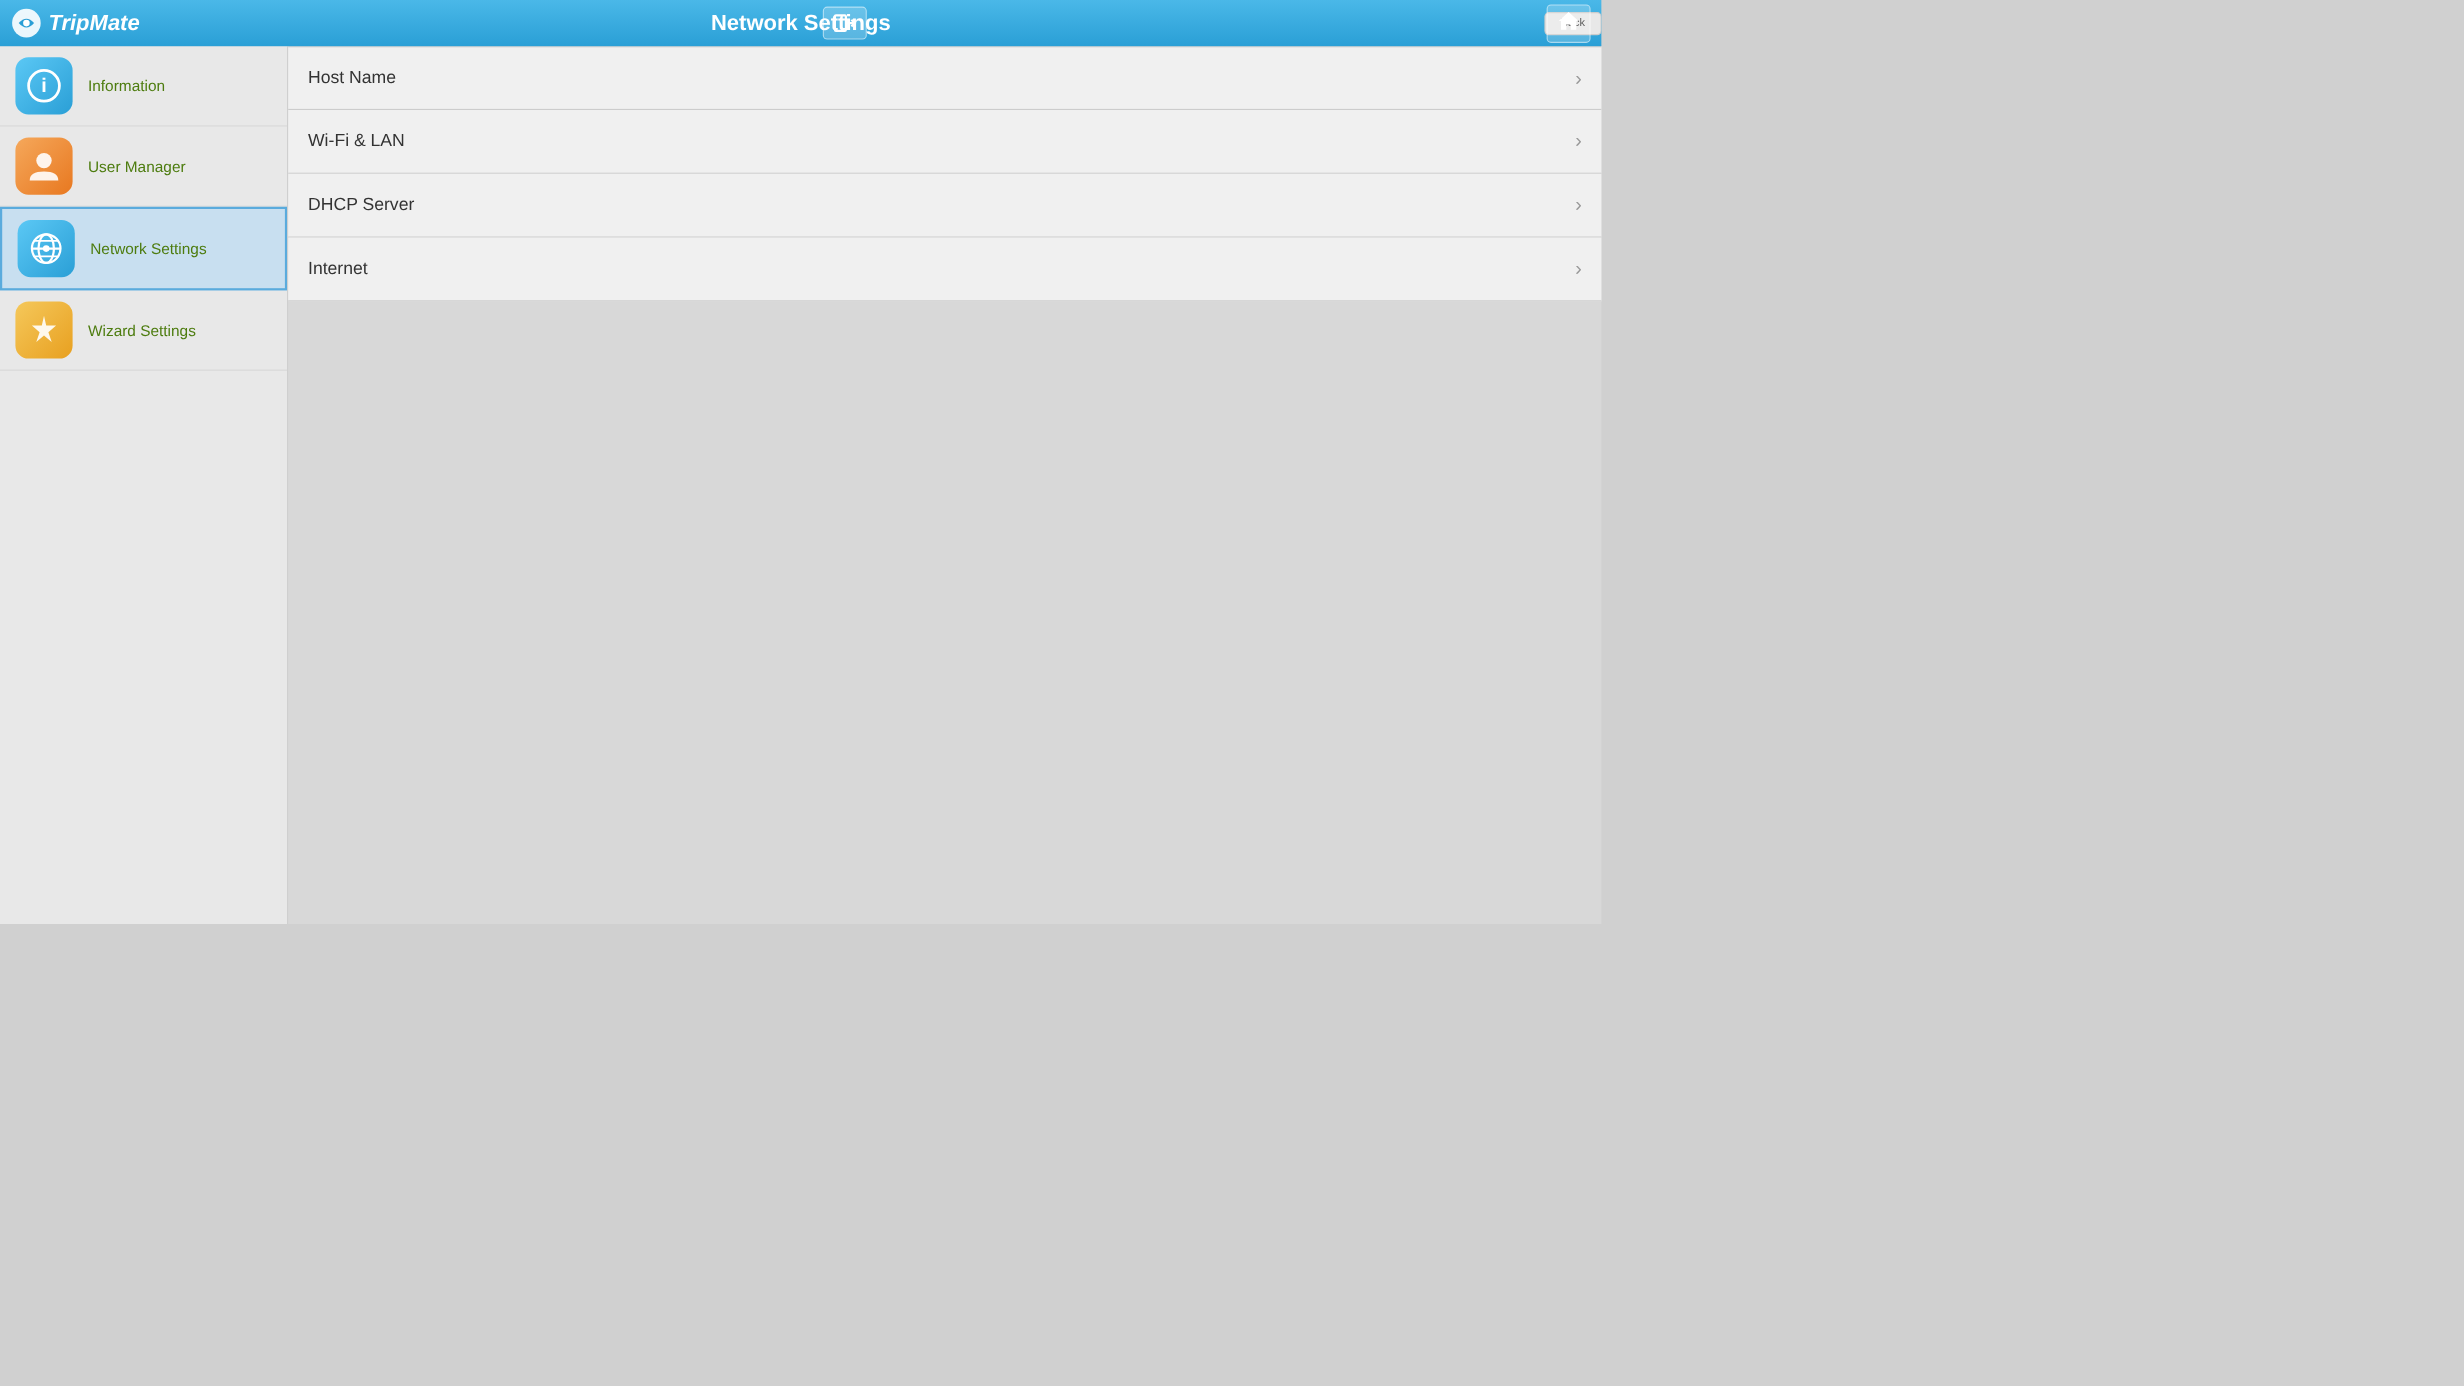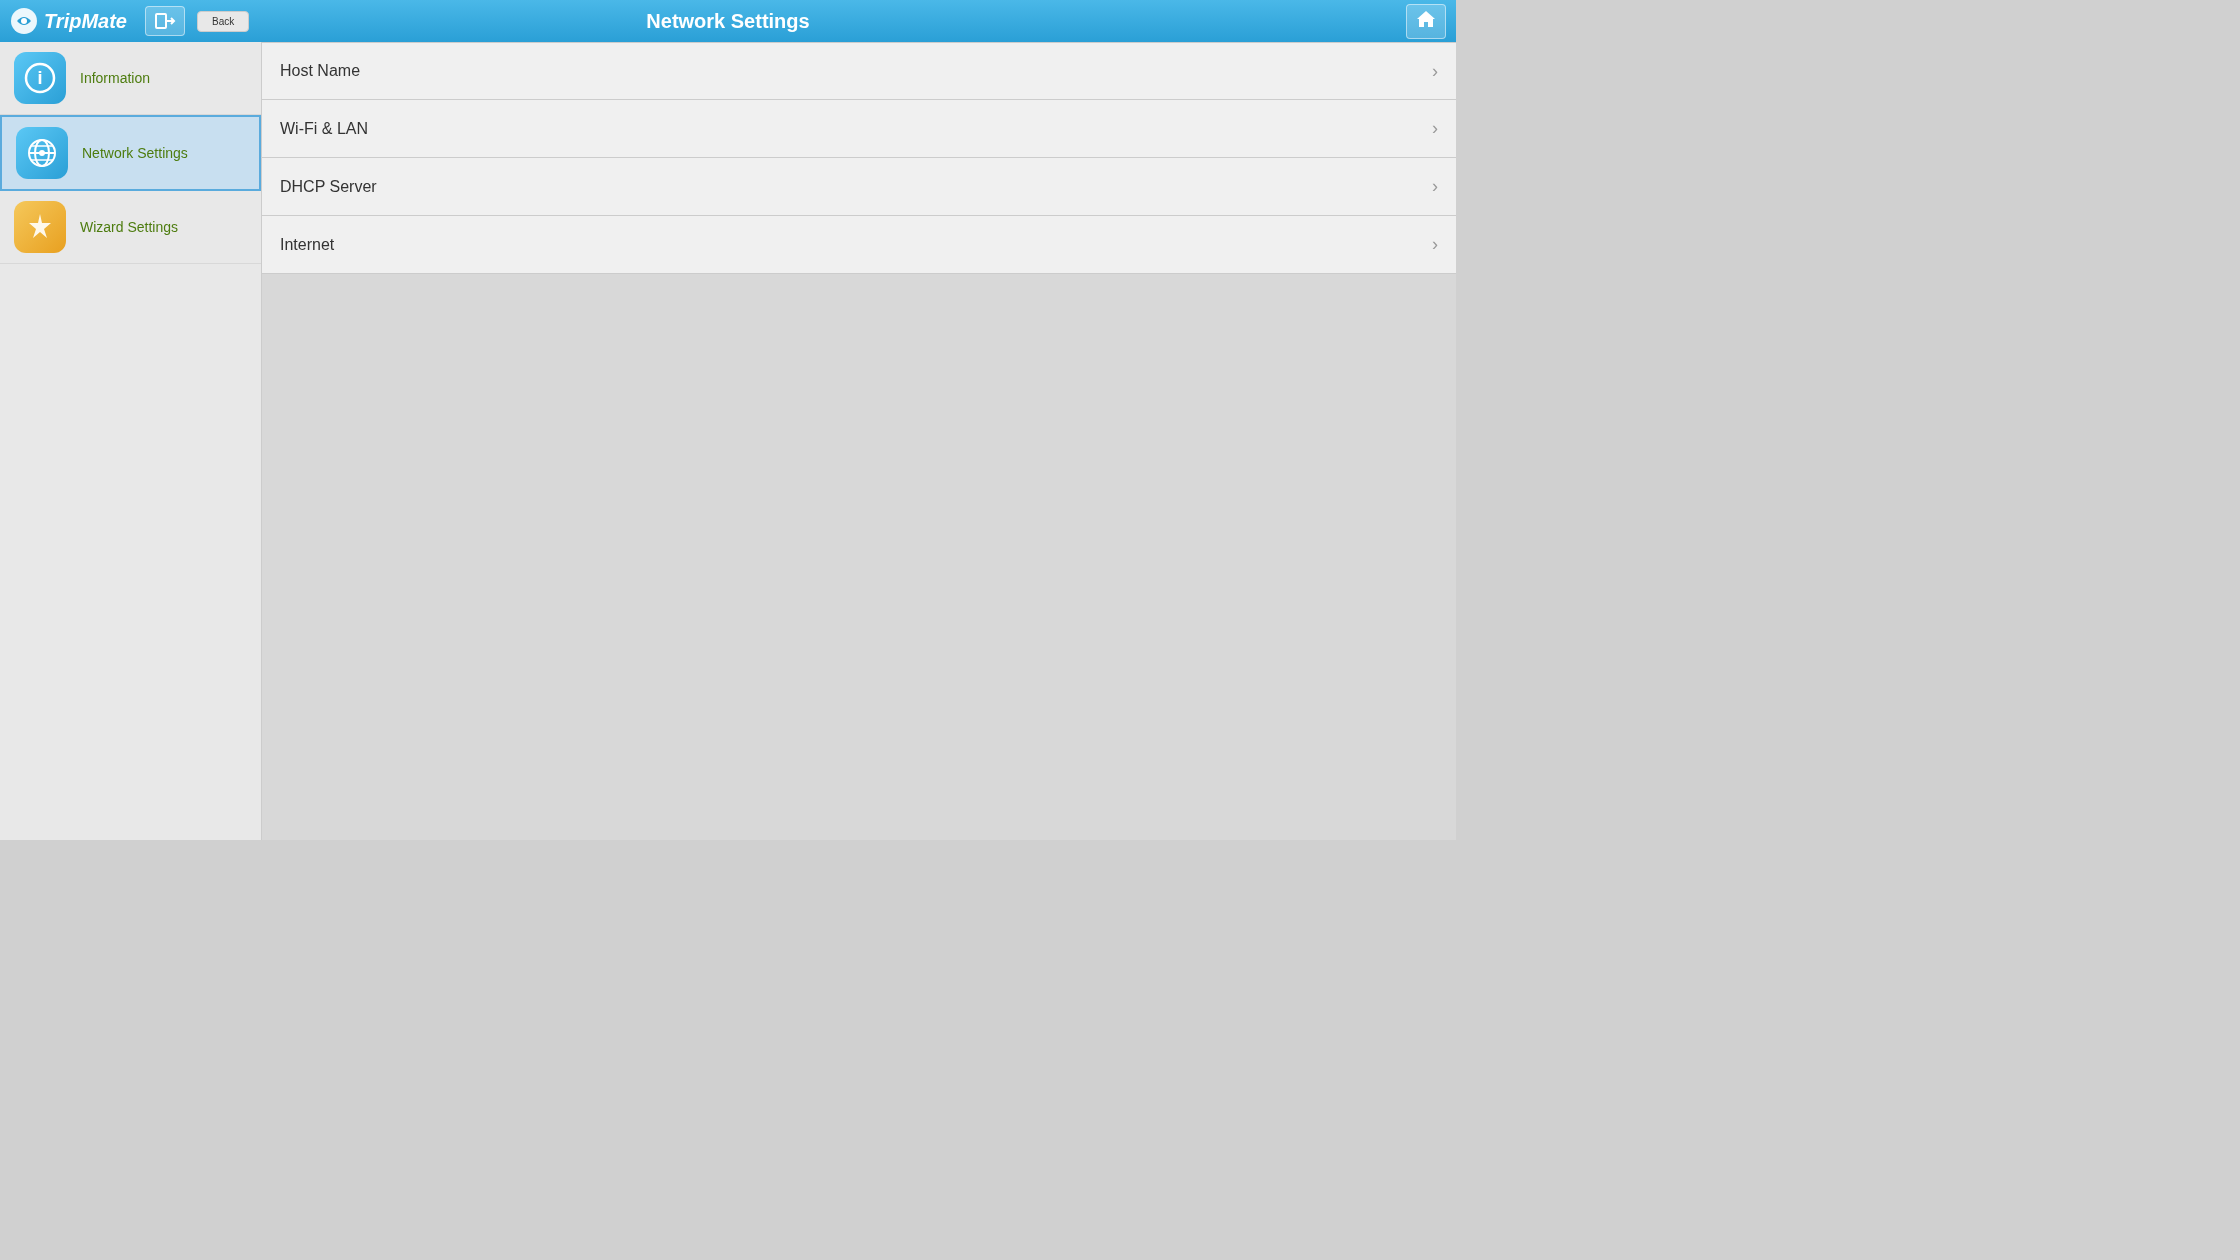--- a/index.html
+++ b/index.html
@@ -5,20 +5,21 @@
     * { box-sizing: border-box; margin: 0; padding: 0; }
     body { font-family: Arial, sans-serif; background: #d0d0d0; width: 1456px; height: 840px; overflow: hidden; }
 
     
     .header {
       display: flex;
       align-items: center;
       background: linear-gradient(180deg, #4ab8e8 0%, #2a9fd6 100%);
       height: 42px;
       position: relative;
+      justify-content: space-between;
     }
     .header-logo {
       display: flex;
       align-items: center;
       padding: 0 10px;
       gap: 6px;
     }
     .logo-icon {
       width: 28px;
       height: 28px;
@@ -187,20 +188,29 @@
     <div class="sidebar-item">
       <div class="sidebar-icon icon-info">
         <svg width="32" height="32" viewBox="0 0 32 32">
           <circle cx="16" cy="16" r="14" fill="none" stroke="white" stroke-width="2.5"></circle>
           <text x="16" y="22" text-anchor="middle" fill="white" font-size="18" font-weight="bold" font-family="Arial">i</text>
         </svg>
       </div>
       <span class="sidebar-label">Information</span>
     </div>
 
+    <div class="sidebar-item">
+      <div class="sidebar-icon icon-user">
+        <svg width="34" height="34" viewBox="0 0 34 34">
+          <circle cx="17" cy="12" r="7" fill="white" opacity="0.9"></circle>
+          <path d="M4 30 Q4 22 17 22 Q30 22 30 30" fill="white" opacity="0.9"></path>
+        </svg>
+      </div>
+      <span class="sidebar-label">User Manager</span>
+    </div>
 
     <div class="sidebar-item active">
       <div class="sidebar-icon icon-network">
         <svg width="34" height="34" viewBox="0 0 34 34">
           <circle cx="17" cy="17" r="13" fill="none" stroke="white" stroke-width="2"></circle>
           <ellipse cx="17" cy="17" rx="7" ry="13" fill="none" stroke="white" stroke-width="2"></ellipse>
           <line x1="4" y1="17" x2="30" y2="17" stroke="white" stroke-width="2"></line>
           <line x1="6" y1="10" x2="28" y2="10" stroke="white" stroke-width="1.5"></line>
           <line x1="6" y1="24" x2="28" y2="24" stroke="white" stroke-width="1.5"></line>
           <circle cx="17" cy="17" r="3" fill="white"></circle>

